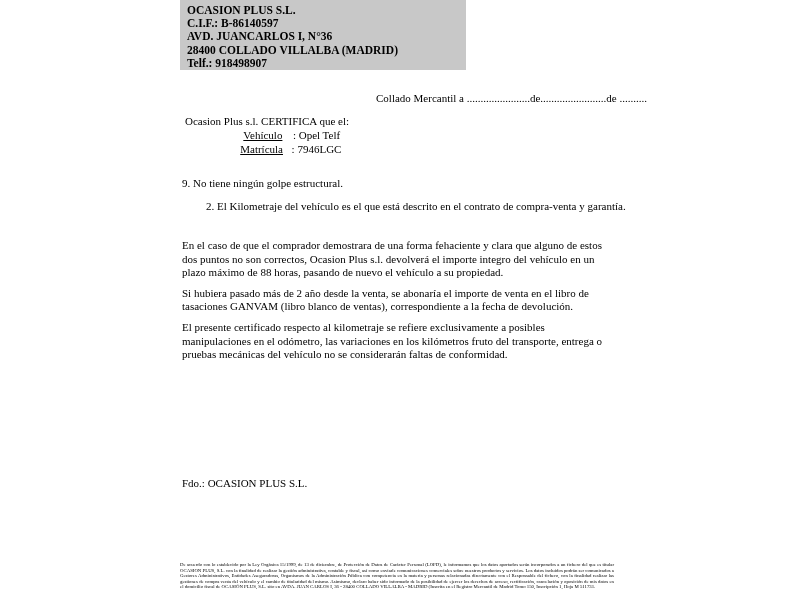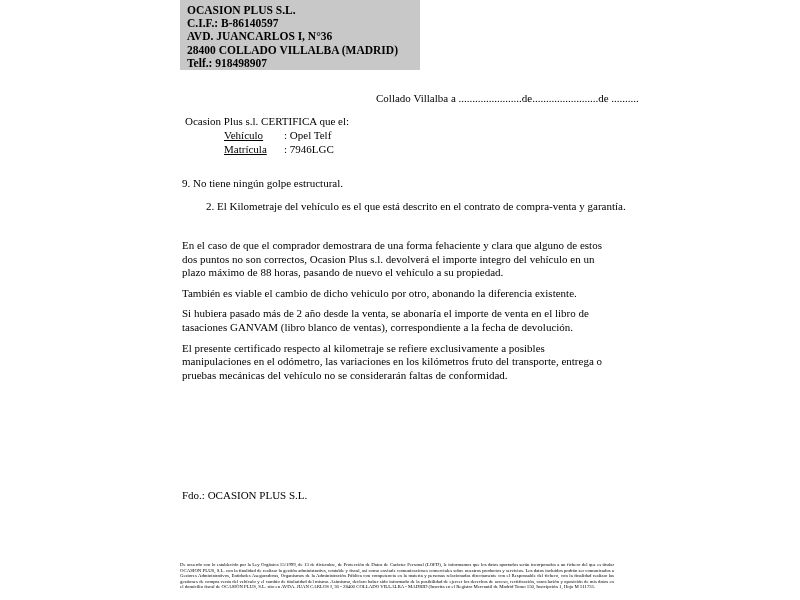--- a/index.html
+++ b/index.html
@@ -9,56 +9,56 @@
     font-family: "Liberation Serif", "DejaVu Serif", serif;
     color: #000000;
   }
   .page {
     position: relative;
     width: 800px; height: 600px;
     overflow: hidden;
     background: #ffffff;
   }
   .header-box {
-    position: absolute; left: 180px; top: 0; width: 240px; height: 70px;
+    position: absolute; left: 180px; top: 0; width: 286px; height: 70px;
     background: #c8c8c8;
     box-sizing: border-box;
     padding: 4px 4px 0 7px;
     font-weight: bold;
     font-size: 11.5px;
     line-height: 13.2px;
   }
   .date-line {
     position: absolute; left: 376px; top: 92px;
     font-size: 11px;
   }
   .certify {
     position: absolute; left: 185px; top: 114px;
-    font-size: 11px; line-height: 14px;
+    font-size: 11px; line-height: 14px; text-align: center;
   }
   .kv-label {
     text-decoration: underline;
     display: inline-block;
     min-width: 60px;
     margin-left: 39px;
   }
   .points {
     position: absolute; left: 182px; top: 177px;
     width: 470px;
     font-size: 11px; line-height: 13.5px;
   }
   .points .pt2 { margin-top: 9px; margin-left: 24px; }
   .paras {
     position: absolute; left: 182px; top: 239px;
     width: 434px;
     font-size: 11px; line-height: 13.6px;
   }
   .paras p { margin: 0 0 7px 0; }
   .signature {
-    position: absolute; left: 182px; top: 489px;
+    position: absolute; left: 182px; top: 477px;
     font-size: 11px;
   }
   .legal {
     position: absolute; left: 180px; top: 562px;
     width: 434px;
     font-size: 4.8px; line-height: 5.6px;
     text-align: justify;
   }
 </style>
 </head>
@@ -67,40 +67,39 @@
 <div class="page">
 
   <div class="header-box">
     <div>OCASION PLUS S.L.</div>
     <div>C.I.F.: B-86140597</div>
     <div>AVD. JUANCARLOS I, N°36</div>
     <div>28400 COLLADO VILLALBA (MADRID)</div>
     <div>Telf.: 918498907</div>
   </div>
 
-  <div class="date-line">Collado Villalba a .......................de........................de ..........</div>
+  <div class="date-line">Collado Mercantil a .......................de........................de ..........</div>
 
   <div class="certify">
     <div>Ocasion Plus s.l. CERTIFICA que el:</div>
     <div>
       <span class="kv-label">Vehículo</span><span>: Opel Telf</span>
     </div>
     <div>
       <span class="kv-label">Matrícula</span><span>: 7946LGC</span>
     </div>
   </div>
 
   <div class="points">
     <div class="pt1">9. No tiene ningún golpe estructural.</div>
     <div class="pt2">2. El Kilometraje del vehículo es el que está descrito en el contrato de compra-venta y garantía.</div>
   </div>
 
   <div class="paras">
     <p>En el caso de que el comprador demostrara de una forma fehaciente y clara que alguno de estos dos puntos no son correctos, Ocasion Plus s.l. devolverá el importe integro del vehículo en un plazo máximo de 88 horas, pasando de nuevo el vehículo a su propiedad.</p>
-    <p>También es viable el cambio de dicho vehiculo por otro, abonando la diferencia existente.</p>
     <p>Si hubiera pasado más de 2 año desde la venta, se abonaría el importe de venta en el libro de tasaciones GANVAM (libro blanco de ventas), correspondiente a la fecha de devolución.</p>
     <p>El presente certificado respecto al kilometraje se refiere exclusivamente a posibles manipulaciones en el odómetro, las variaciones en los kilómetros fruto del transporte, entrega o pruebas mecánicas del vehículo no se considerarán faltas de conformidad.</p>
   </div>
 
   <div class="signature">Fdo.: OCASION PLUS S.L.</div>
 
   <div class="legal">De acuerdo con lo establecido por la Ley Orgánica 15/1999, de 13 de diciembre, de Protección de Datos de Carácter Personal (LOPD), le informamos que los datos aportados serán incorporados a un fichero del que es titular OCASION PLUS, S.L. con la finalidad de realizar la gestión administrativa, contable y fiscal, así como enviarle comunicaciones comerciales sobre nuestros productos y servicios. Los datos incluidos podrán ser comunicados a Gestores Administrativos, Entidades Aseguradoras, Organismos de la Administración Pública con competencia en la materia y personas relacionadas directamente con el Responsable del fichero, con la finalidad realizar las gestiones de compra venta del vehículo y el cambio de titularidad del mismo. Asimismo, declaro haber sido informado de la posibilidad de ejercer los derechos de acceso, rectificación, cancelación y oposición de mis datos en el domicilio fiscal de OCASIÓN PLUS, S.L. sito en AVDA. JUAN CARLOS I, 36 - 28400 COLLADO VILLALBA - MADRID (Inscrita en el Registro Mercantil de Madrid Tomo 150, Inscripción 1, Hoja M 511731.</div>
 
 </div>
 

